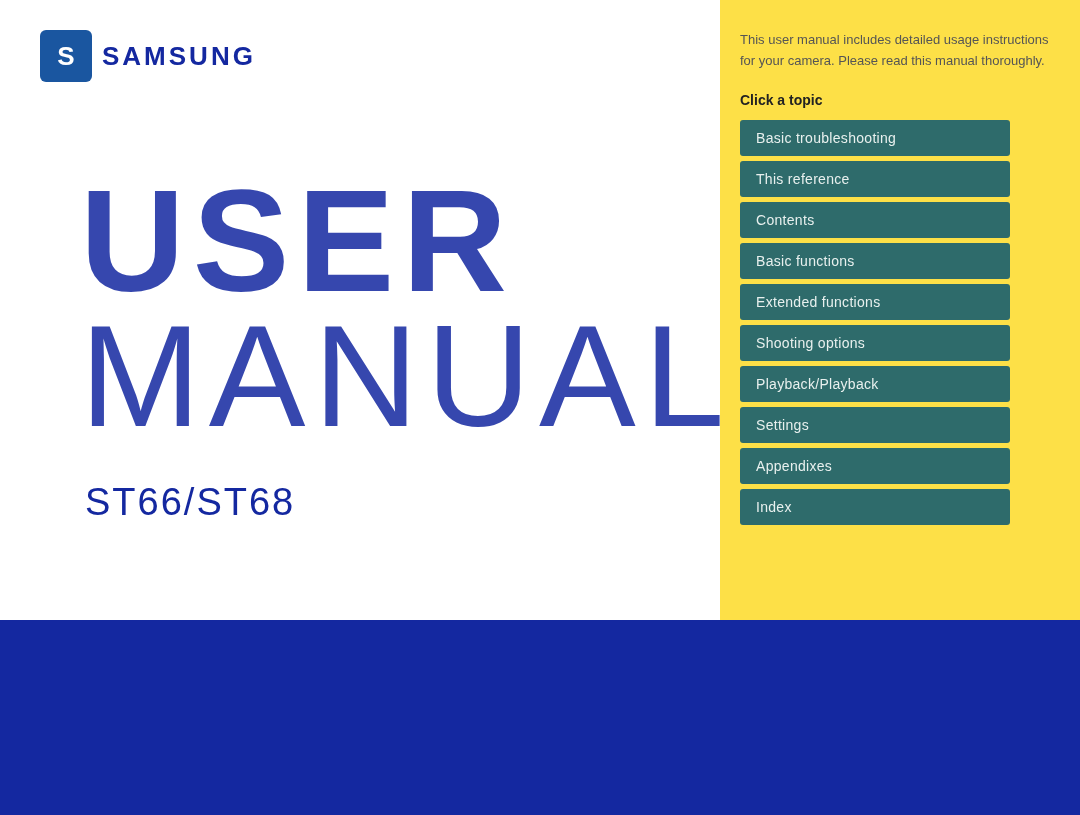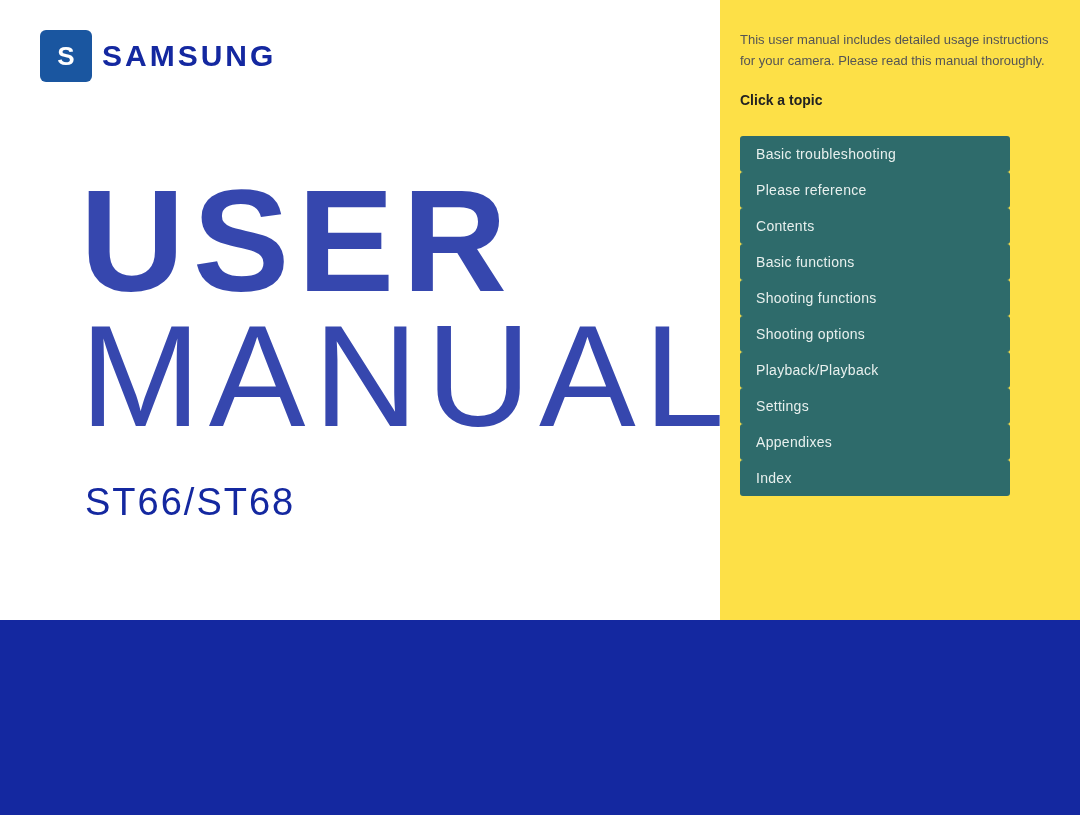--- a/index.html
+++ b/index.html
@@ -51,21 +51,21 @@
       border-radius: 50%;
       width: 52px;
       height: 52px;
       display: flex;
       align-items: center;
       justify-content: center;
       margin-right: 10px;
     }
 
     .samsung-text {
-      font-size: 30px;
+      font-size: 26px;
       font-weight: bold;
       letter-spacing: 3px;
       color: #1428A0;
       font-family: Arial, sans-serif;
       text-align: right;
     }
 
     
     .main-title-area {
       flex: 1;
@@ -127,21 +127,21 @@
     .click-topic-label {
       font-size: 14px;
       font-weight: bold;
       color: #222;
       margin-bottom: 12px;
     }
 
     .nav-buttons {
       display: flex;
       flex-direction: column;
-      margin-top: 16px;
+      gap: 5px;
     }
 
     .nav-btn {
       background: #2e6b6b;
       color: #e8f0ee;
       border: none;
       border-radius: 3px;
       padding: 10px 16px;
       font-size: 14px;
       text-align: left;
@@ -185,24 +185,24 @@
 
     <div class="right-panel">
 
       <p class="intro-text">This user manual includes detailed usage instructions for your camera. Please read this manual thoroughly.</p>
 
       <div class="click-topic-label">Click a topic</div>
 
       <div class="nav-buttons">
 
       <button class="nav-btn">Basic troubleshooting</button>
-          <button class="nav-btn">Please reference</button>
+          <button class="nav-btn">This reference</button>
           <button class="nav-btn">Contents</button>
           <button class="nav-btn">Basic functions</button>
-          <button class="nav-btn">Shooting functions</button>
+          <button class="nav-btn">Extended functions</button>
           <button class="nav-btn">Shooting options</button>
           <button class="nav-btn">Playback/Playback</button>
           <button class="nav-btn">Settings</button>
           <button class="nav-btn">Appendixes</button>
           <button class="nav-btn">Index</button>
         </div>
 
     </div>
 
   </div>

